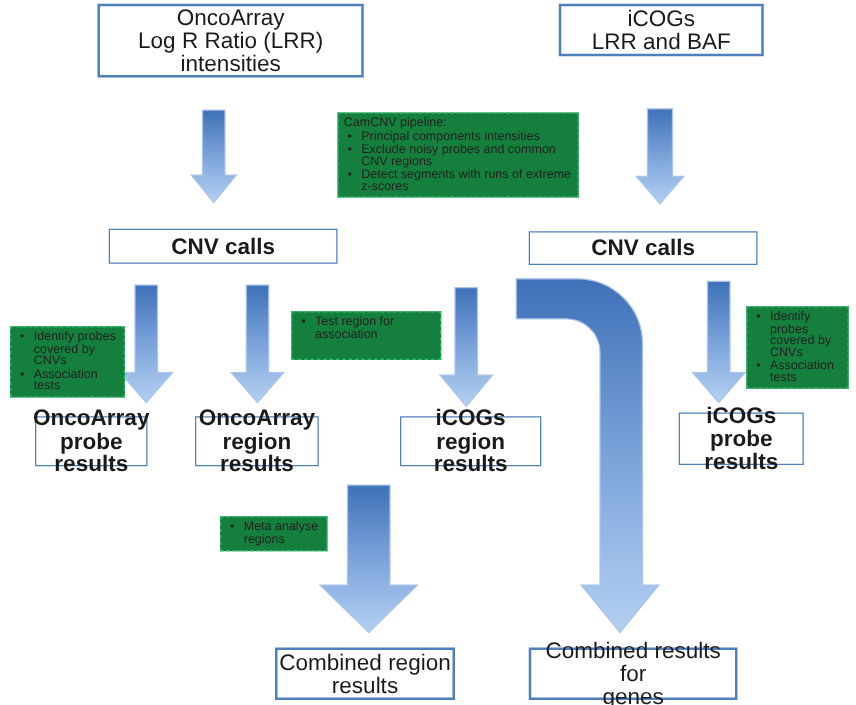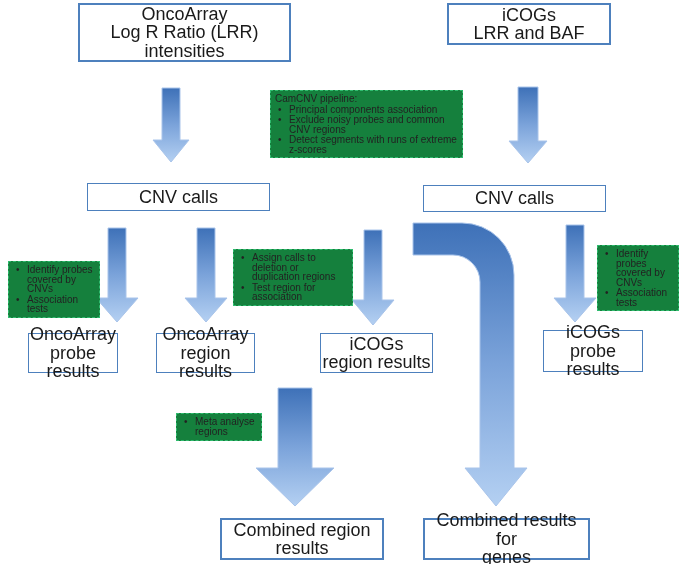--- a/index.html
+++ b/index.html
@@ -2,21 +2,21 @@
 <html><head>
 <meta charset="utf-8">
 <style>
   html,body{margin:0;padding:0;background:#fff;}
   .canvas{position:relative;width:685px;height:564px;background:#ffffff;
           font-family:"Liberation Sans",sans-serif;color:#1a1a1a;overflow:hidden;}
   .arrow-layer{position:absolute;left:0;top:0;z-index:0;}
   .sbox{position:absolute;z-index:2;background:#ffffff;border:2px solid #4d80bd;
         display:flex;flex-direction:column;align-items:center;justify-content:center;
         text-align:center;font-size:18px;line-height:18.5px;box-sizing:border-box;}
-  .sbox.thin{border-width:1.5px;}
+  .sbox.thin{border-width:1.5px;font-weight:bold;}
   .note{position:absolute;z-index:2;background:#15803d;border:1.5px dashed #2fbb6e;
         box-sizing:border-box;font-size:10px;font-weight:normal;line-height:9.5px;
         color:#222;padding:3px 3px 2px 3px;}
   .note-title{margin:0 0 1px 1px;}
   .note ul{margin:0;padding:0;list-style:none;}
   .note li{position:relative;padding-left:15px;margin:0 0 1px 0;}
   .note li::before{content:"\2022";position:absolute;left:4px;top:0;}
 </style>
 </head>
 <body>
@@ -74,49 +74,48 @@
   <div class="sbox thin" style="left:320px;top:333px;width:113px;height:40px">
     <div>iCOGs</div>
     <div>region results</div>
   </div>
 
   <div class="sbox thin" style="left:543px;top:330px;width:100px;height:42px">
     <div>iCOGs</div>
     <div>probe results</div>
   </div>
 
-  <div class="sbox" style="left:220px;top:518px;width:164px;height:42px">
+  <div class="sbox" style="left:220px;top:518px;width:144px;height:42px">
     <div>Combined region</div>
     <div>results</div>
   </div>
 
   <div class="sbox" style="left:423px;top:518px;width:167px;height:42px">
     <div>Combined results for</div>
     <div>genes</div>
   </div>
 
   <div class="note" style="left:270px;top:90px;width:193px;min-height:56px">
     <div class="note-title">CamCNV pipeline:</div>
     <ul>
-      <li>Principal components association</li>
+      <li>Principal components intensities</li>
       <li>Exclude noisy probes and common CNV regions</li>
       <li>Detect segments with runs of extreme z-scores</li>
     </ul>
   </div>
 
   <div class="note" style="left:8px;top:261px;width:92px;min-height:37px">
     <ul>
       <li>Identify probes covered by CNVs</li>
       <li>Association tests</li>
     </ul>
   </div>
 
   <div class="note" style="left:233px;top:249px;width:120px;min-height:39px">
     <ul>
-      <li>Assign calls to deletion or duplication regions</li>
       <li>Test region for association</li>
     </ul>
   </div>
 
   <div class="note" style="left:597px;top:245px;width:82px;min-height:42px">
     <ul>
       <li>Identify probes covered by CNVs</li>
       <li>Association tests</li>
     </ul>
   </div>

